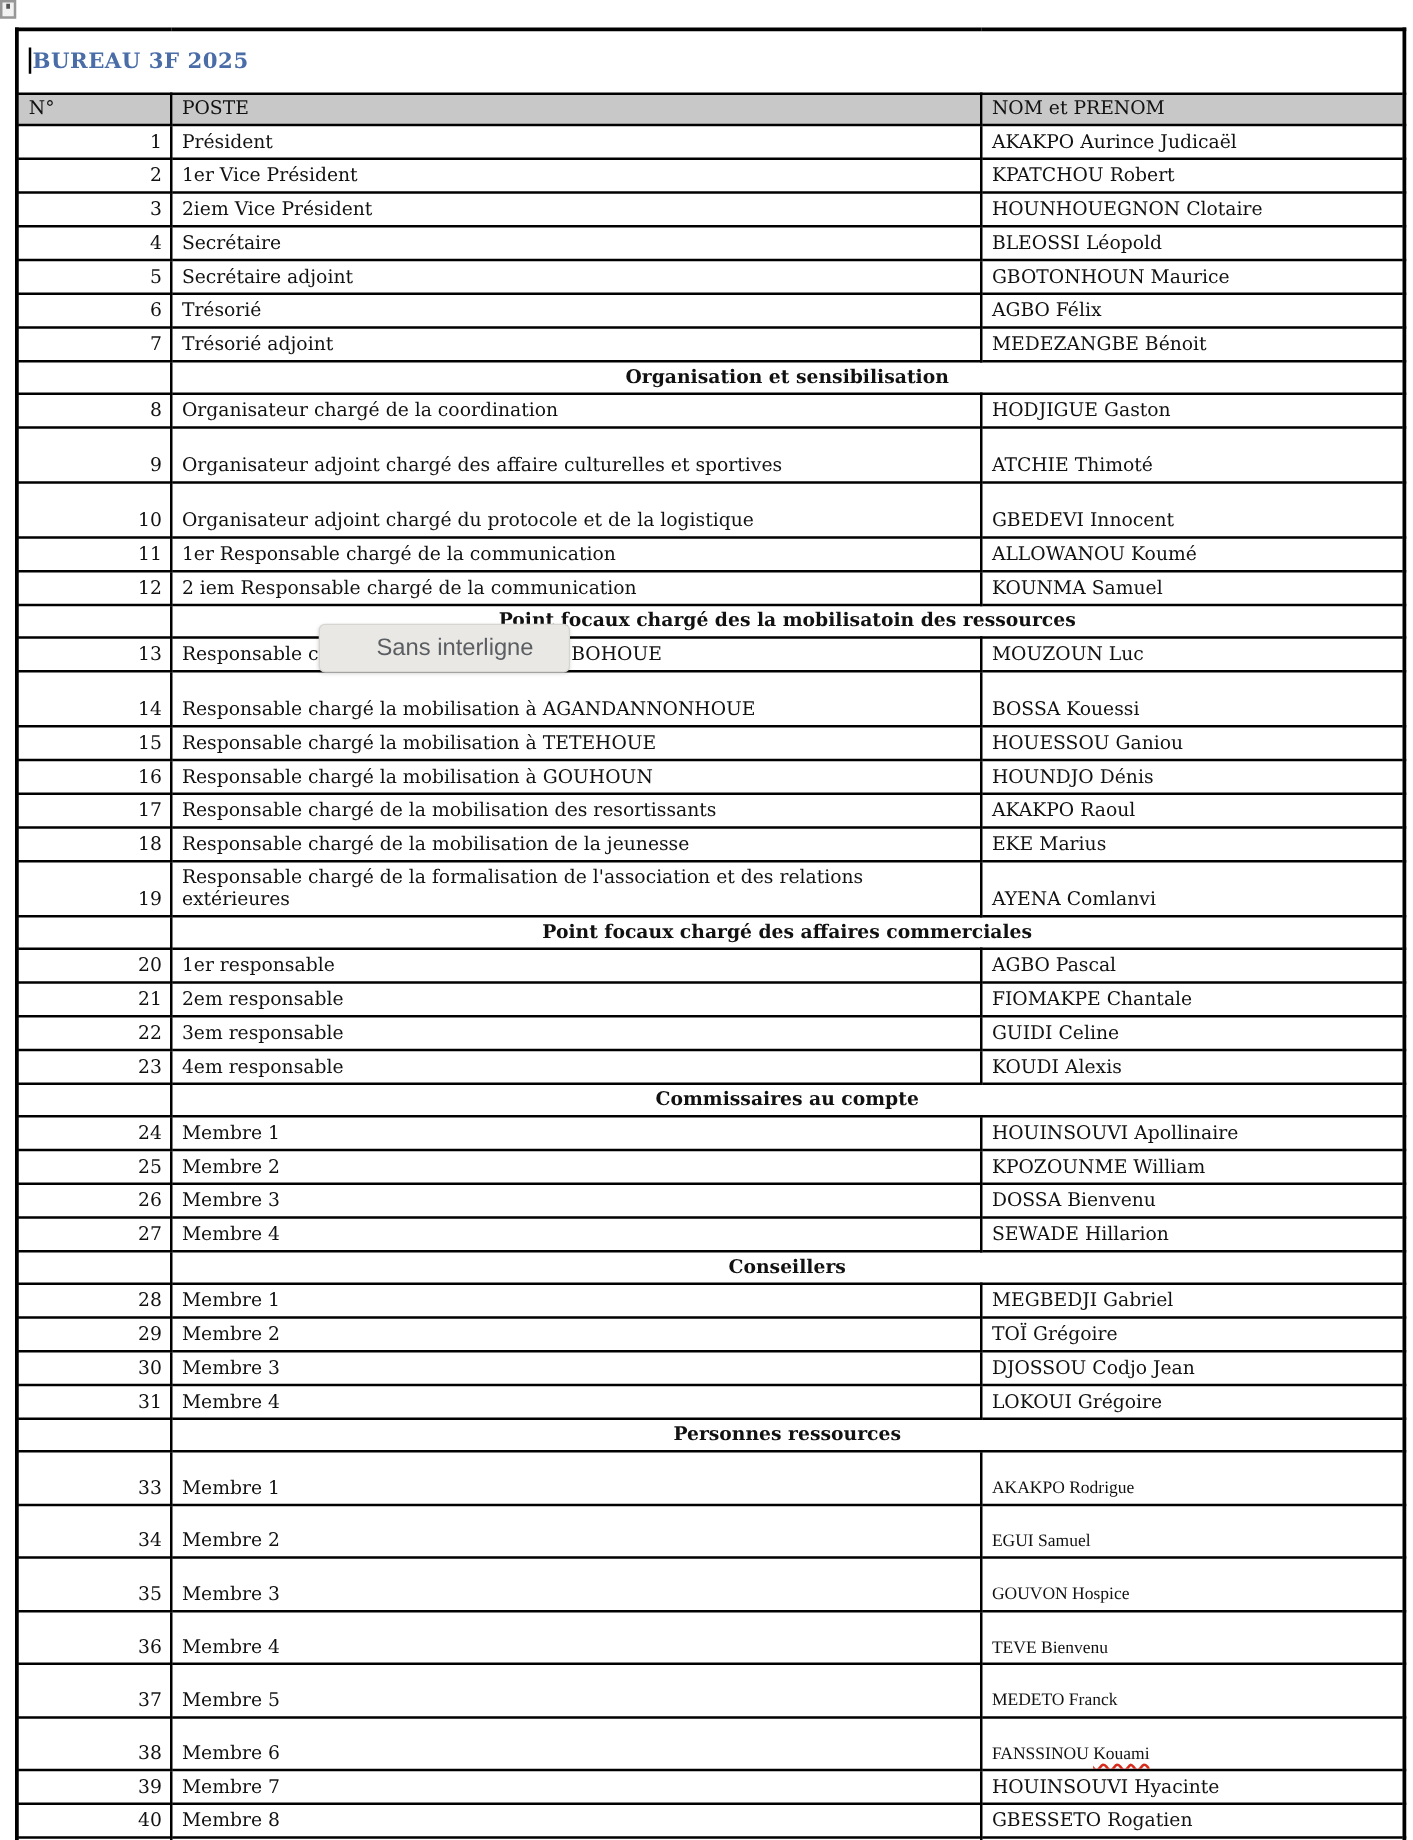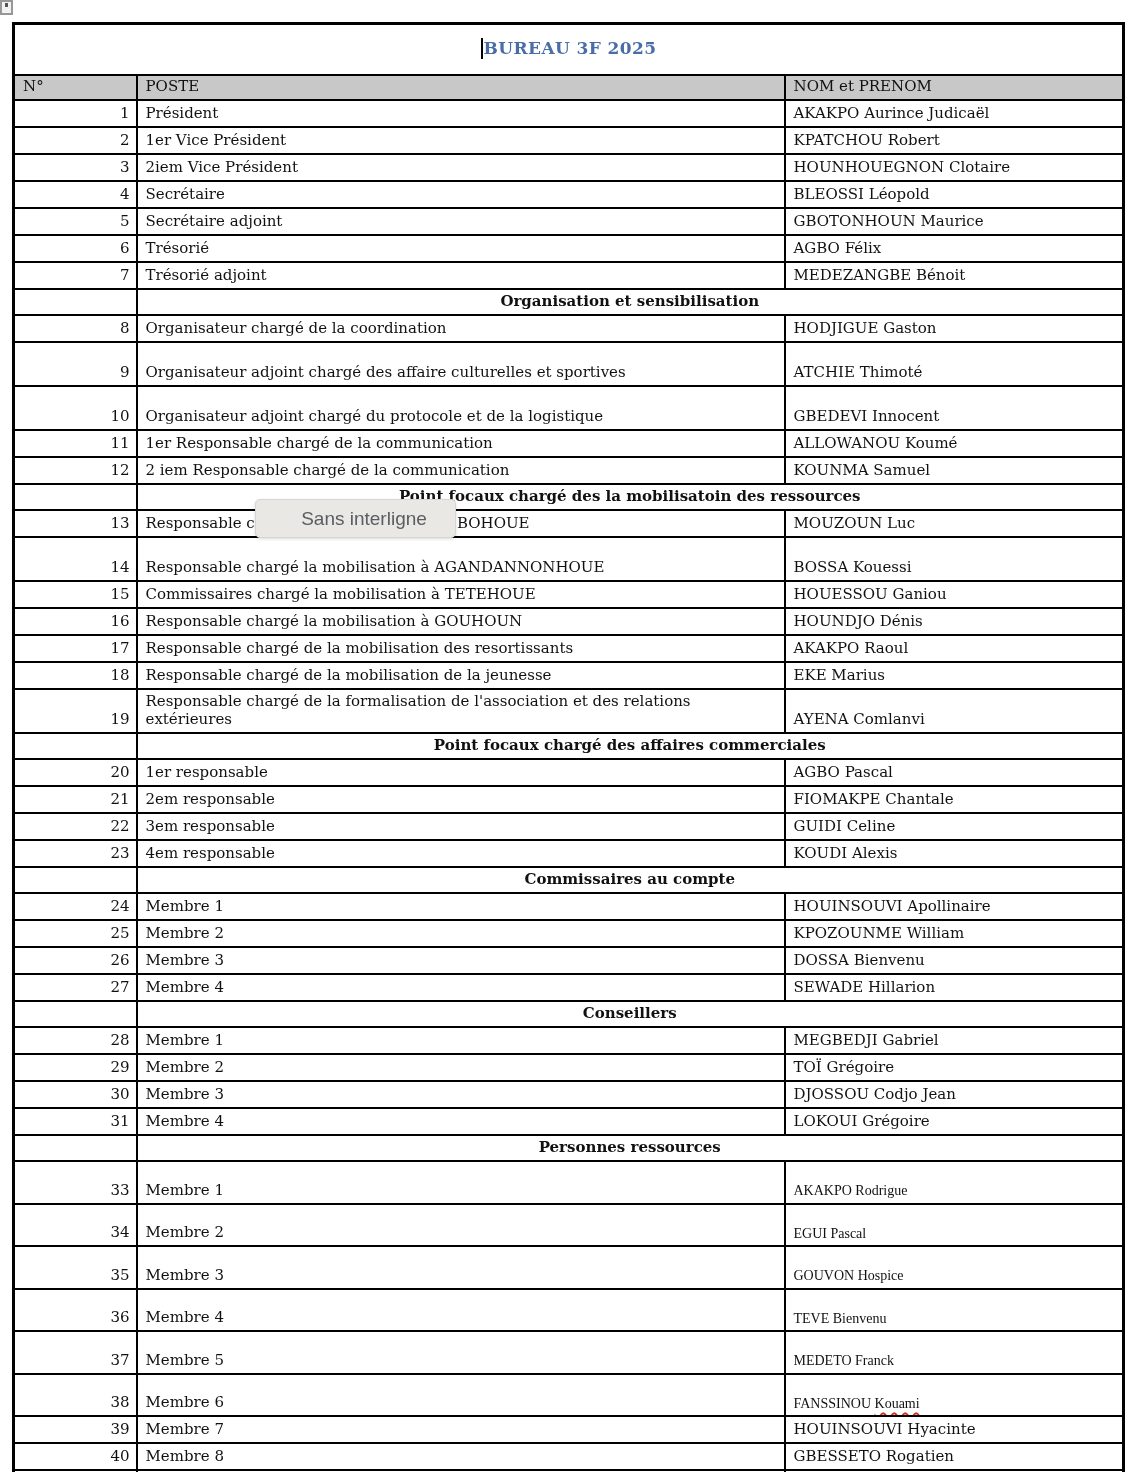--- a/index.html
+++ b/index.html
@@ -21,21 +21,21 @@
     border:3px solid #000;
   }
   td{
     border:2px solid #000;
     font-size:15px;line-height:1.25;
     vertical-align:bottom;
     padding:2px 8px 3px 8px;
     overflow:hidden;white-space:normal;
   }
   tr.title-row{height:51px;}
-  .title-cell{text-align:center;vertical-align:middle;}
+  .title-cell{vertical-align:middle;}
   .title-text{color:#4a6da7;font-weight:bold;font-size:17px;letter-spacing:0.4px;}
   .caret{display:inline-block;width:2px;height:21px;background:#000;vertical-align:-5px;margin-right:1px;}
   tr.header-row{height:25px;}
   tr.header-row td{background:#c8c8c8;vertical-align:middle;padding-top:1px;padding-bottom:2px;}
   tr.entry-row{height:27px;}
   tr.entry-row.tall{height:44px;}
   tr.entry-row.twoline{height:44px;}
   tr.section-row{height:26px;}
   .num-cell{text-align:right;padding-right:6px;}
   .section-cell{text-align:center;font-weight:bold;vertical-align:middle;}
@@ -154,21 +154,21 @@
         <td class="poste-cell">Responsable chargé la mobilisation à AGBOHOUE</td>
         <td class="nom-cell">MOUZOUN Luc</td>
       </tr>
       <tr class="entry-row tall">
         <td class="num-cell">14</td>
         <td class="poste-cell">Responsable chargé la mobilisation à AGANDANNONHOUE</td>
         <td class="nom-cell">BOSSA Kouessi</td>
       </tr>
       <tr class="entry-row">
         <td class="num-cell">15</td>
-        <td class="poste-cell">Commissaires chargé la mobilisation à TETEHOUE</td>
+        <td class="poste-cell">Responsable chargé la mobilisation à TETEHOUE</td>
         <td class="nom-cell">HOUESSOU Ganiou</td>
       </tr>
       <tr class="entry-row">
         <td class="num-cell">16</td>
         <td class="poste-cell">Responsable chargé la mobilisation à GOUHOUN</td>
         <td class="nom-cell">HOUNDJO Dénis</td>
       </tr>
       <tr class="entry-row">
         <td class="num-cell">17</td>
         <td class="poste-cell">Responsable chargé de la mobilisation des resortissants</td>
@@ -261,21 +261,21 @@
         <td class="section-cell" colspan="2">Personnes ressources</td>
       </tr>
       <tr class="entry-row">
         <td class="num-cell">33</td>
         <td class="poste-cell">Membre 1</td>
         <td class="nom-cell nom-small">AKAKPO Rodrigue</td>
       </tr>
       <tr class="entry-row">
         <td class="num-cell">34</td>
         <td class="poste-cell">Membre 2</td>
-        <td class="nom-cell nom-small">EGUI Pascal</td>
+        <td class="nom-cell nom-small">EGUI Samuel</td>
       </tr>
       <tr class="entry-row">
         <td class="num-cell">35</td>
         <td class="poste-cell">Membre 3</td>
         <td class="nom-cell nom-small">GOUVON Hospice</td>
       </tr>
       <tr class="entry-row">
         <td class="num-cell">36</td>
         <td class="poste-cell">Membre 4</td>
         <td class="nom-cell nom-small">TEVE Bienvenu</td>

